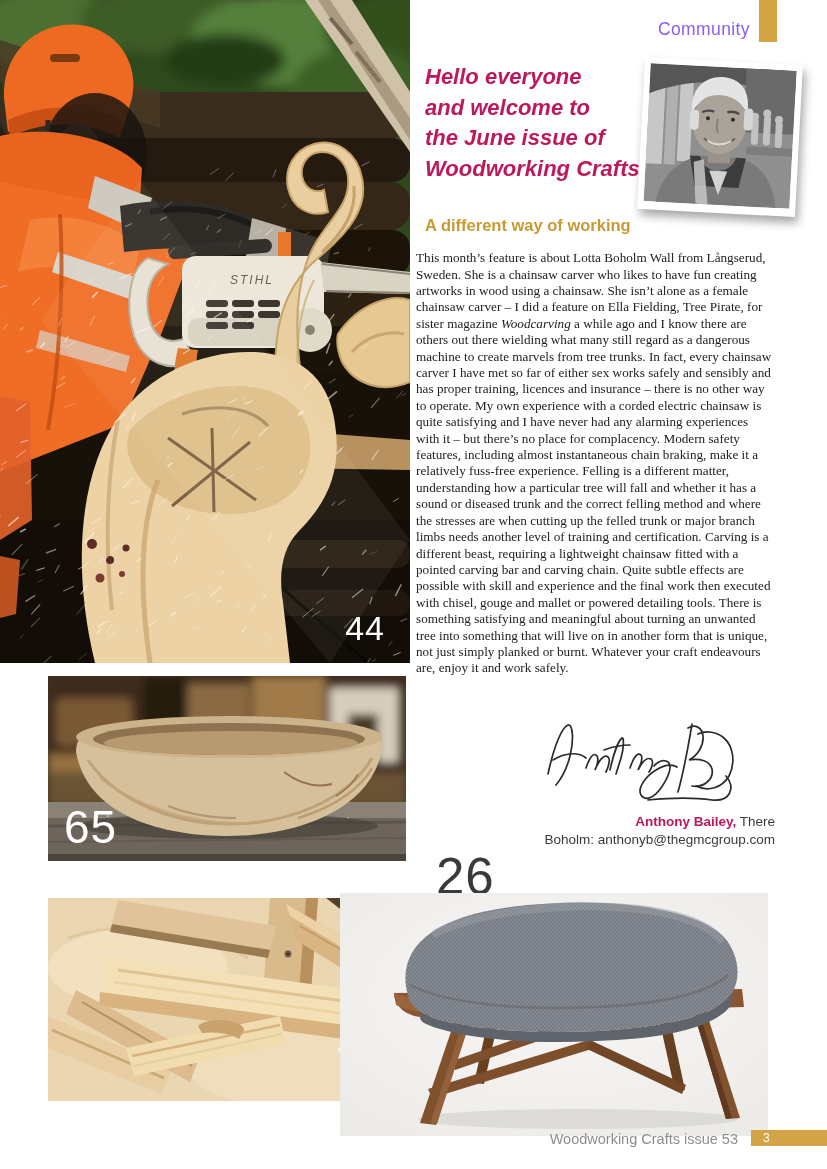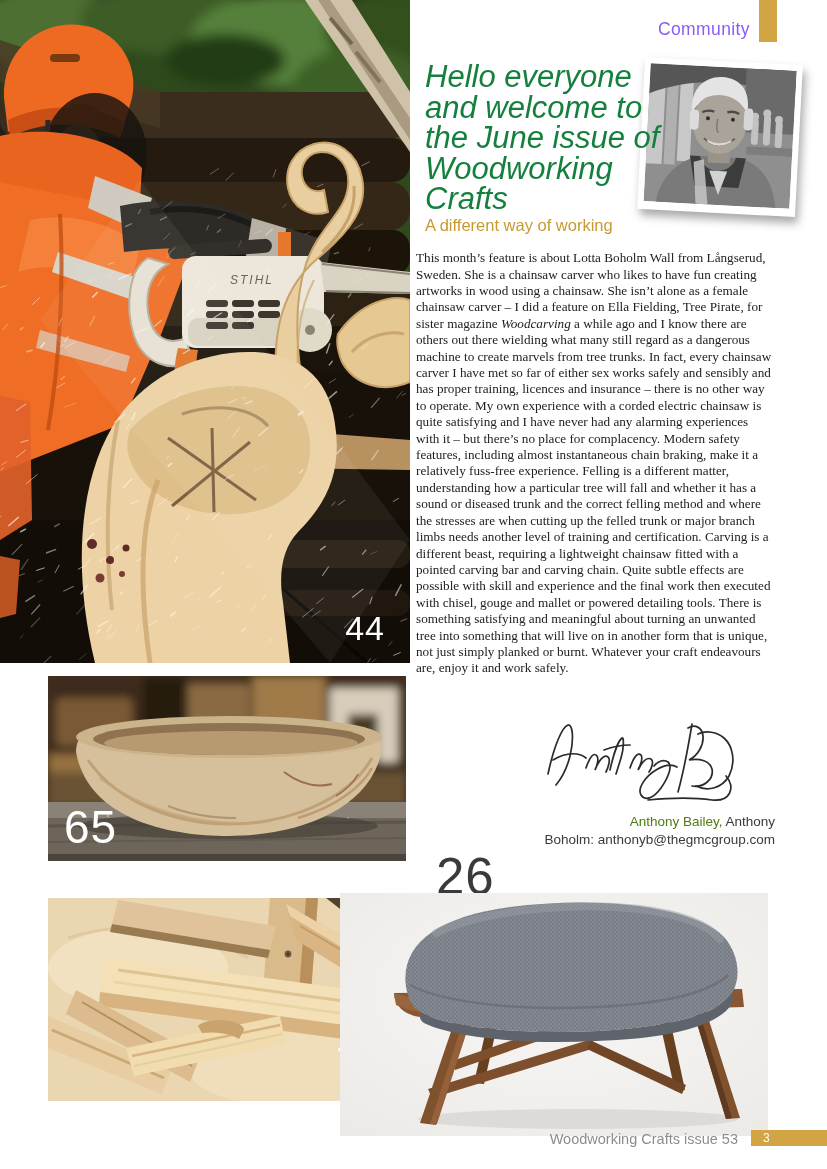--- a/index.html
+++ b/index.html
@@ -17,30 +17,30 @@
   .num-bowl{left:16px;bottom:11px;font-size:46px;}
   .num-boards{right:18px;bottom:15px;font-size:45px;}
   .num-stool{position:absolute;left:436px;top:851px;font-size:51px;font-weight:300;
              color:#3a3a3a;letter-spacing:1px;line-height:1;}
   .community{position:absolute;top:19px;right:77px;font-size:17.5px;color:#8b5cf6;
              letter-spacing:.4px;}
   .accent-top{position:absolute;left:759px;top:0;width:18px;height:42px;background:var(--accent,#D5A74A);}
   .polaroid{position:absolute;left:641px;top:61px;width:146px;height:138px;background:#fff;
             padding:6px 6px 8px 6px;transform:rotate(3deg);
             box-shadow:3px 6px 10px rgba(0,0,0,.35);}
-  .greeting{position:absolute;left:425px;top:62px;width:240px;font-size:31px;line-height:30.5px;
-            font-style:italic;font-weight:400;color:#15803d;white-space:pre-line;}
-  .subhead{position:absolute;left:425px;top:216px;font-size:16.5px;font-weight:normal;color:#C79A33;}
+  .greeting{position:absolute;left:425px;top:62px;width:240px;font-size:22px;line-height:30.5px;
+            font-style:italic;font-weight:700;color:#be185d;white-space:pre-line;}
+  .subhead{position:absolute;left:425px;top:216px;font-size:16.5px;font-weight:bold;color:#C79A33;}
   .bodycopy{position:absolute;left:416px;top:237px;width:356px;
             font-family:"Liberation Serif",serif;font-size:13.2px;line-height:16.4px;color:#242021;}
   .bodycopy .ital{font-style:italic;}
   .signature{position:absolute;left:540px;top:712px;width:212px;height:96px;}
   .signoff{position:absolute;right:52px;top:813px;text-align:right;font-size:13.5px;
            line-height:17.5px;color:#3a3a3a;}
-  .signoff .name{font-weight:normal;color:#4d7c0f;}
+  .signoff .name{font-weight:bold;color:#be185d;}
   .footer-issue{position:absolute;top:1131px;right:89px;font-size:14.5px;color:#8d8d8d;margin-left:8px;}
   .pagebox{position:absolute;left:751px;top:1130px;width:76px;height:16px;
            background:var(--accent,#CFA13C);color:#fff;font-size:12px;line-height:16px;
            padding-left:12px;box-sizing:border-box;}
 </style>
 </head>
 <body>
 
 <div class="page">
 
@@ -564,20 +564,20 @@
       <path d="M90,56 C94,44 98,40 101,43 C103,46 100,54 98,58 C102,50 107,45 111,47 C114,49 112,56 109,60"></path>
       <path d="M114,54 C118,49 124,47 128,50 C133,54 128,66 121,76 C113,87 105,89 101,83 C97,76 106,64 116,58 C124,53 132,52 137,55"></path>
       <path d="M148,16 C155,12 162,15 163,24 C164,34 157,44 149,48 C160,46 170,49 172,57 C174,67 164,76 152,74"></path>
       <path d="M152,12 C148,36 143,62 138,80"></path>
       <path d="M156,74 C168,80 182,76 189,64 C196,50 193,34 184,26 C177,20 166,18 158,22"></path>
       <path d="M186,64 C196,76 190,90 172,88 C152,85 128,86 108,88"></path>
     </g>
   </svg>
 
   <div class="signoff">
-    <div><span class="name">Anthony Bailey,</span><span> Anthony</span></div>
+    <div><span class="name">Anthony Bailey,</span><span> There</span></div>
     <div>Boholm: anthonyb@thegmcgroup.com</div>
   </div>
 
   <div class="footer-issue">Woodworking Crafts issue 53</div>
   <div class="pagebox">3</div>
 
 </div>
 
 </body></html>

